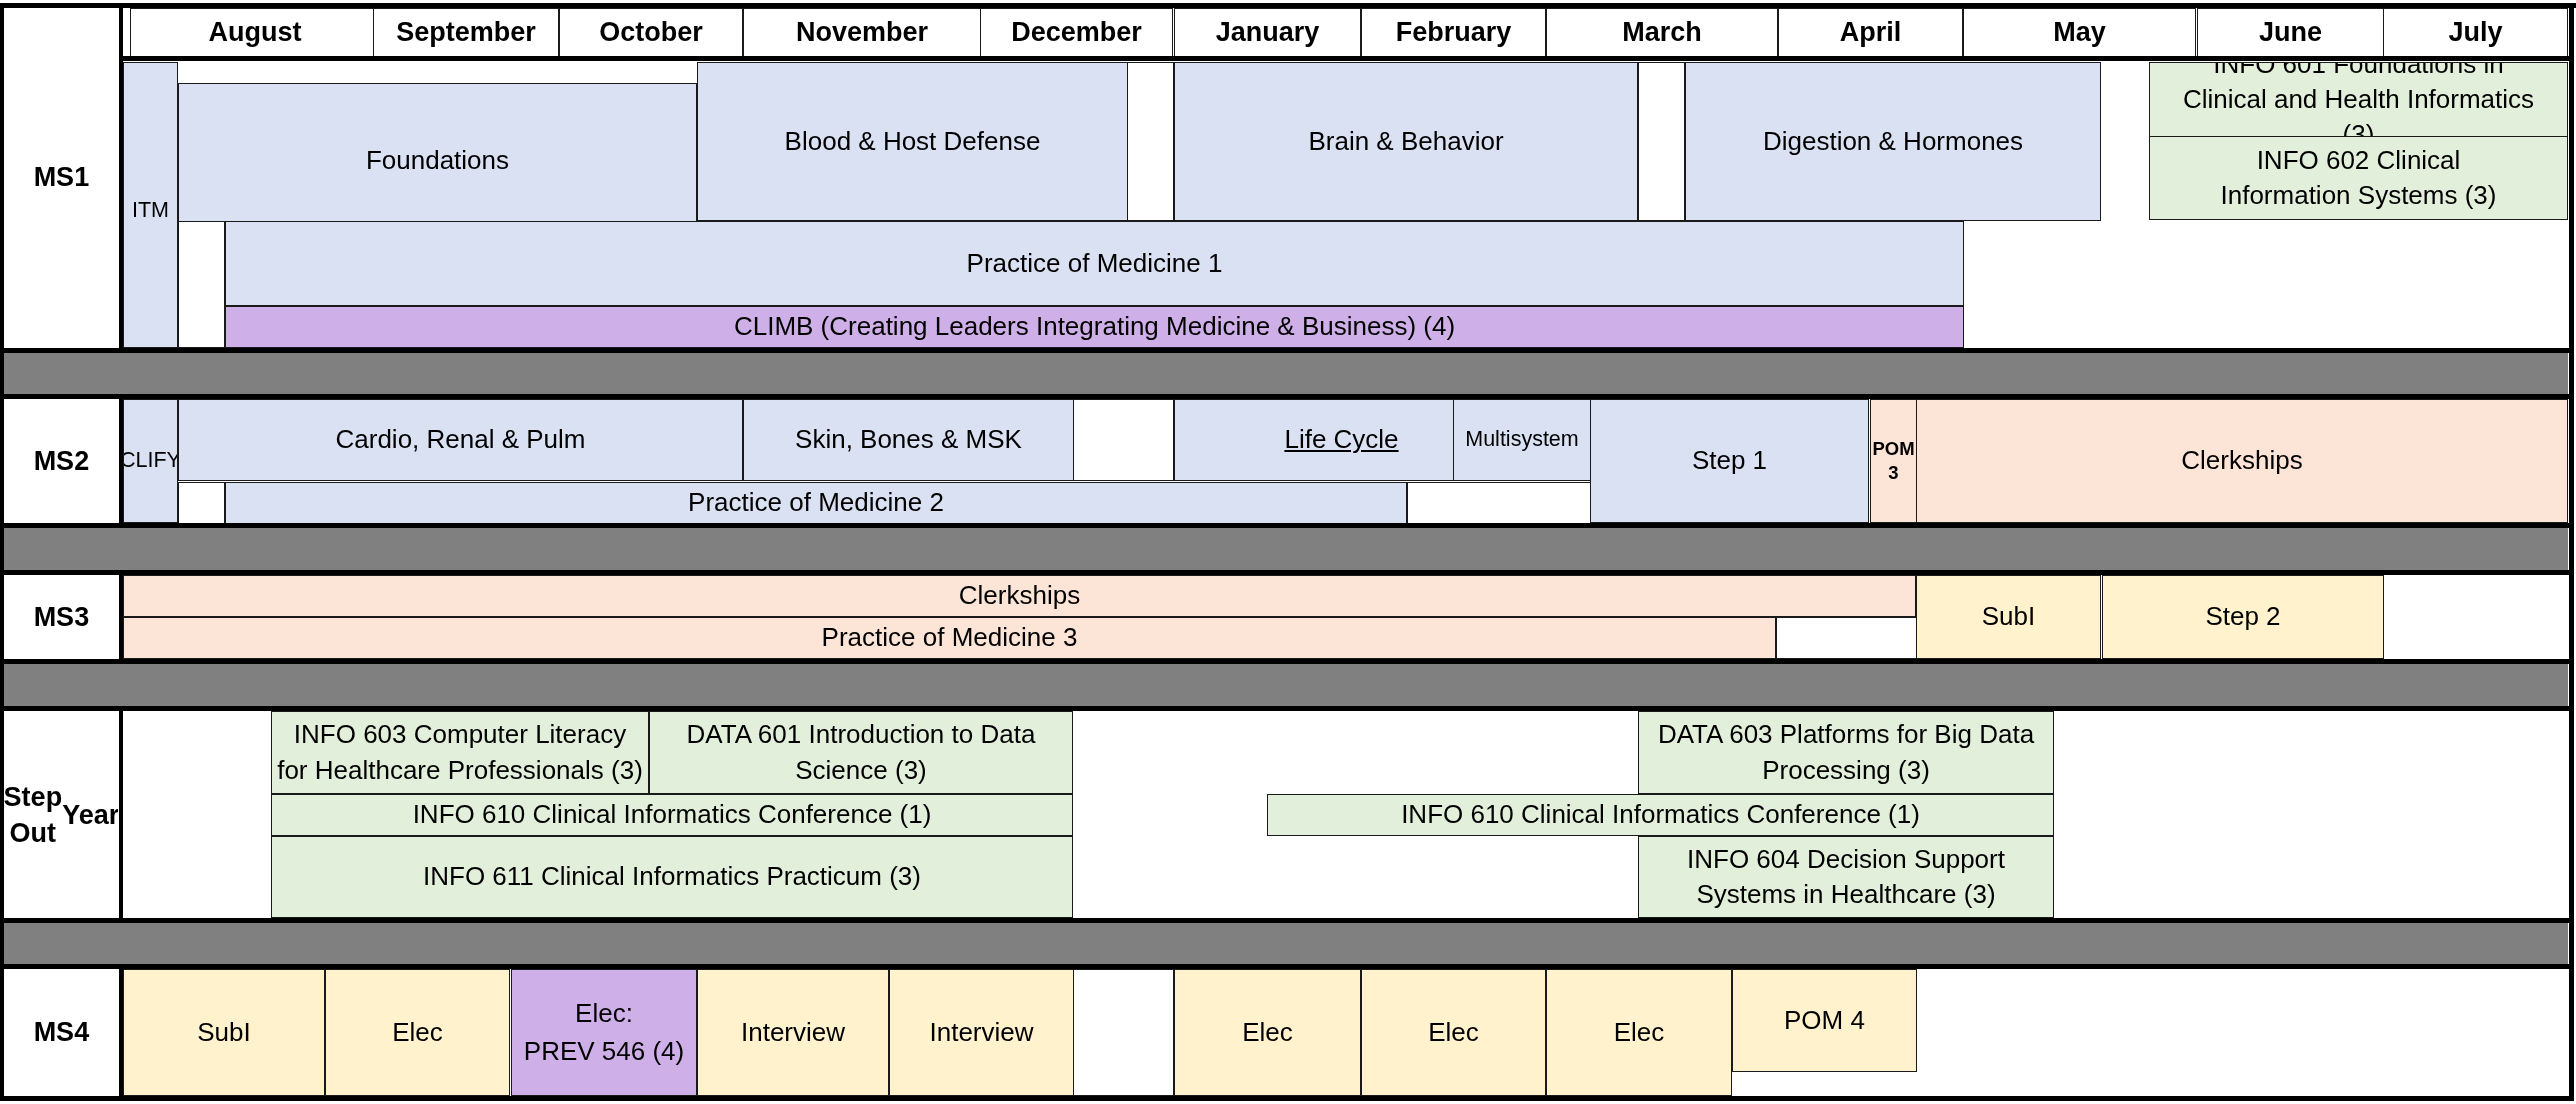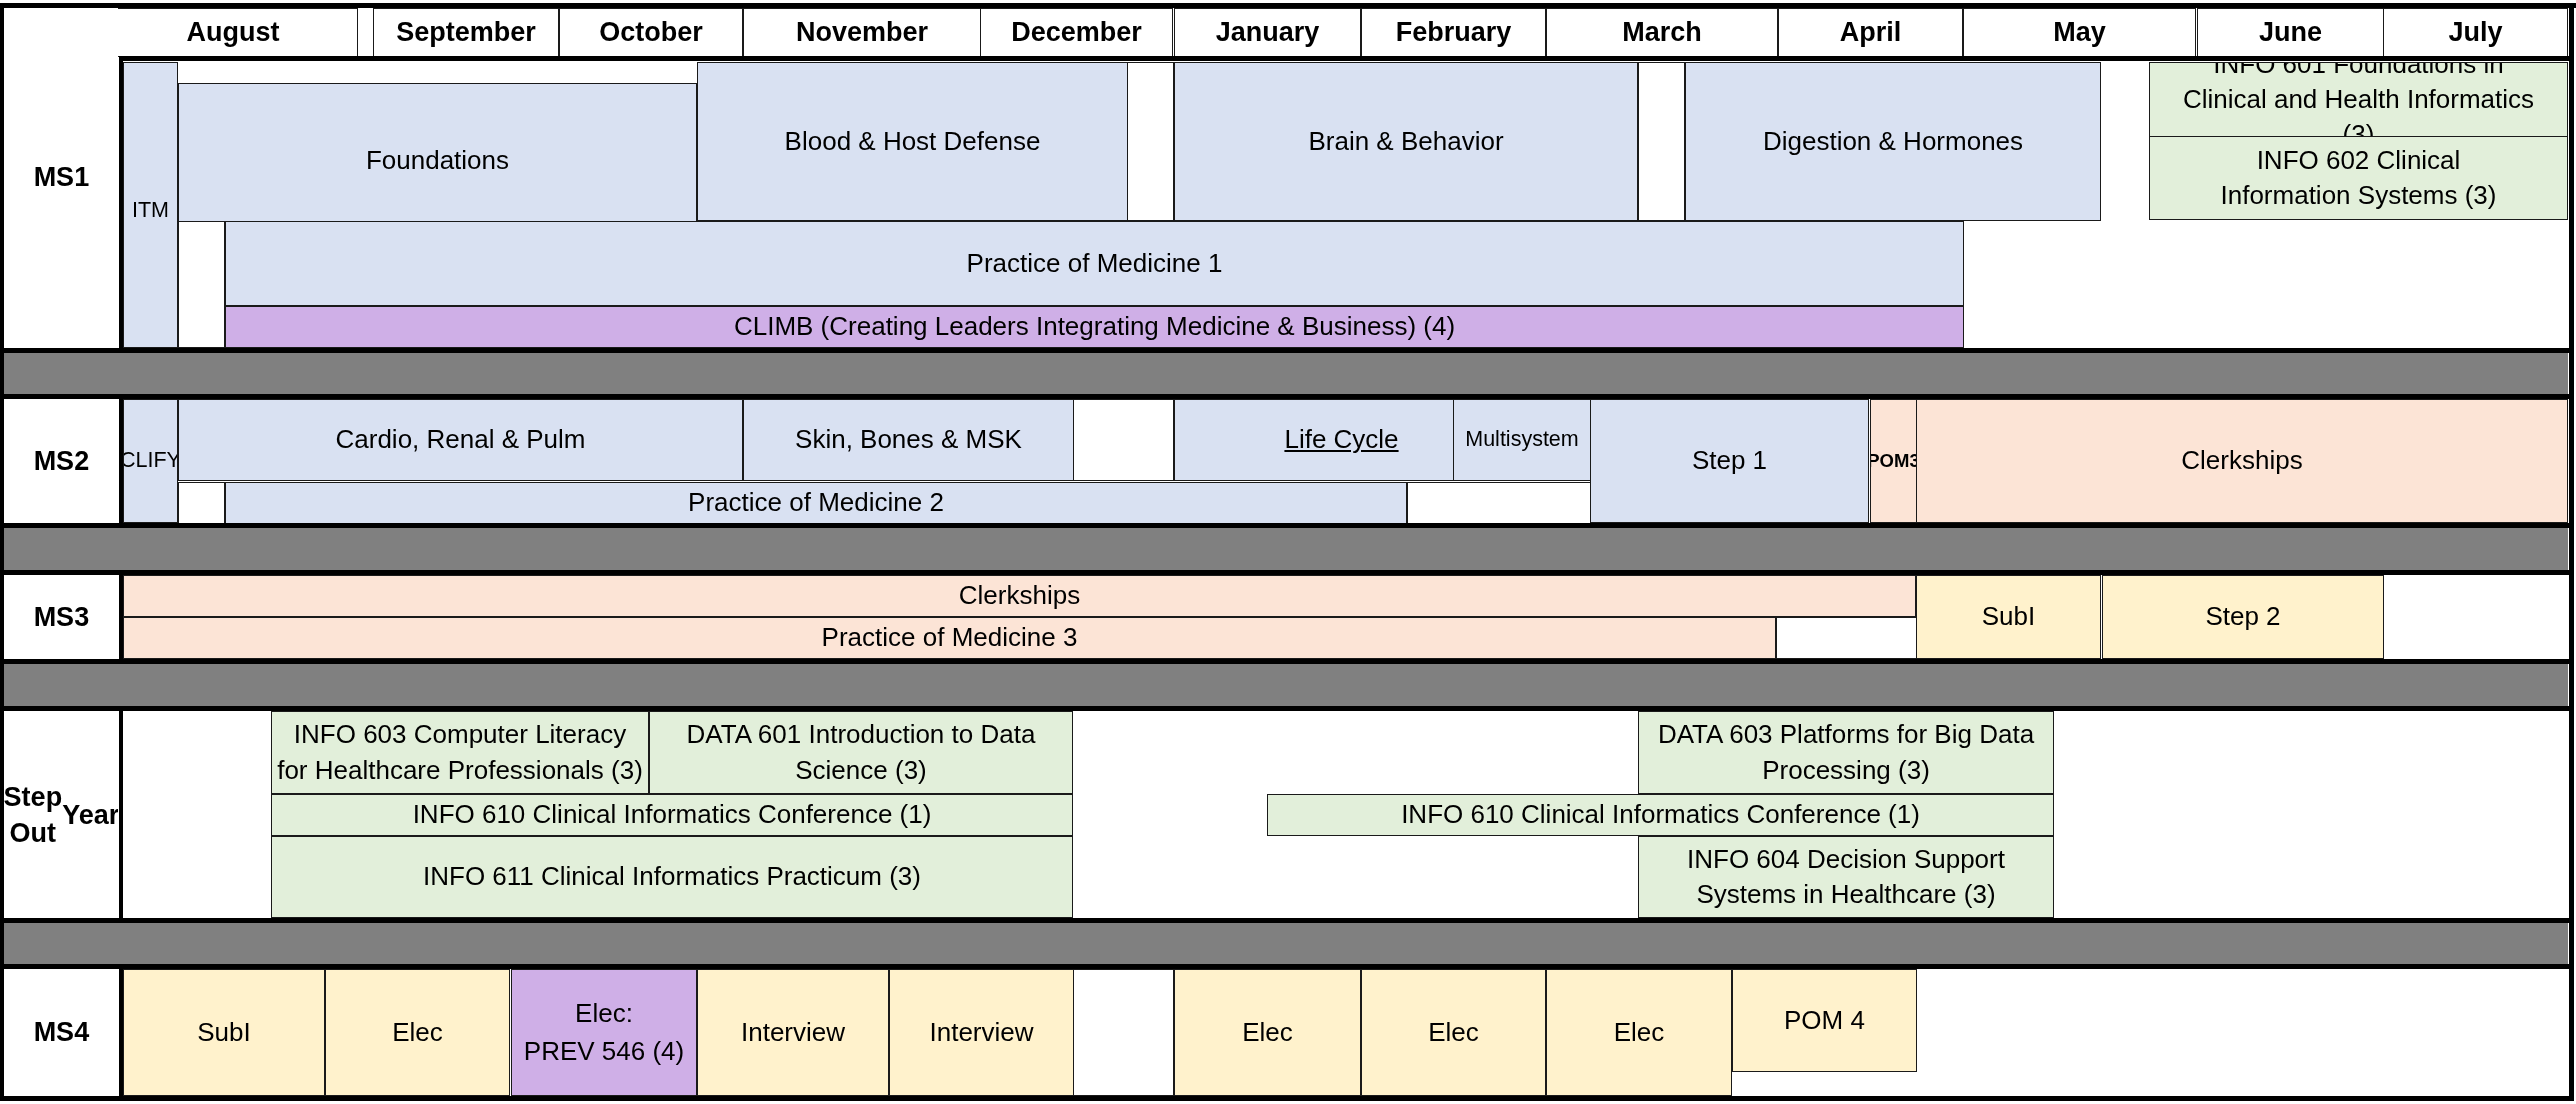--- a/index.html
+++ b/index.html
@@ -26,21 +26,21 @@
 </head>
 <body>
 
 <div id="canvas">
 
   <div class="thick" style="left:0;top:3px;width:2576px;height:5.2px;"></div>
   <div class="thick" style="left:0;top:3px;width:4.4px;height:1098px;"></div>
   <div class="thick" style="left:2569px;top:3px;width:5.2px;height:1098px;"></div>
 
   <div class="thick" style="left:119px;top:3px;width:4.4px;height:348px;"></div>
-  <div class="cell hdr" style="left:108px;top:8.2px;width:250px;height:49px;">
+  <div class="cell hdr" style="left:130px;top:8.2px;width:250px;height:49px;">
       <span>August</span>
     </div>
   <div class="cell hdr" style="left:373px;top:8.2px;width:186px;height:49px;">
       <span>September</span>
     </div>
   <div class="cell hdr" style="left:559px;top:8.2px;width:184px;height:49px;">
       <span>October</span>
     </div>
   <div class="cell hdr" style="left:743px;top:8.2px;width:238px;height:49px;">
       <span>November</span>
@@ -125,21 +125,21 @@
   <div class="cell white" style="left:1073px;top:399px;width:101px;height:82px;"></div>
   <div class="cell blue" style="left:1174px;top:399px;width:335px;height:82px;text-decoration:underline;">
       <span>Life Cycle</span>
     </div>
   <div class="cell blue small" style="left:1453px;top:399px;width:138px;height:82px;padding:0;">
       <span>Multisystem</span>
     </div>
   <div class="cell blue" style="left:1590px;top:399px;width:279px;height:124px;">
       <span>Step 1</span>
     </div>
-  <div class="cell peach tiny" style="left:1870px;top:399px;width:47px;height:124px;flex-direction:row;padding:0;">
+  <div class="cell peach tiny" style="left:1870px;top:399px;width:47px;height:124px;flex-direction:column;padding:0;">
       <span>POM</span>
       <span>3</span>
     </div>
   <div class="cell peach" style="left:1916px;top:399px;width:652px;height:124px;">
       <span>Clerkships</span>
     </div>
   <div class="cell white" style="left:178px;top:482px;width:47px;height:42px;"></div>
   <div class="cell blue" style="left:225px;top:482px;width:1182px;height:42px;">
       <span>Practice of Medicine 2</span>
     </div>

